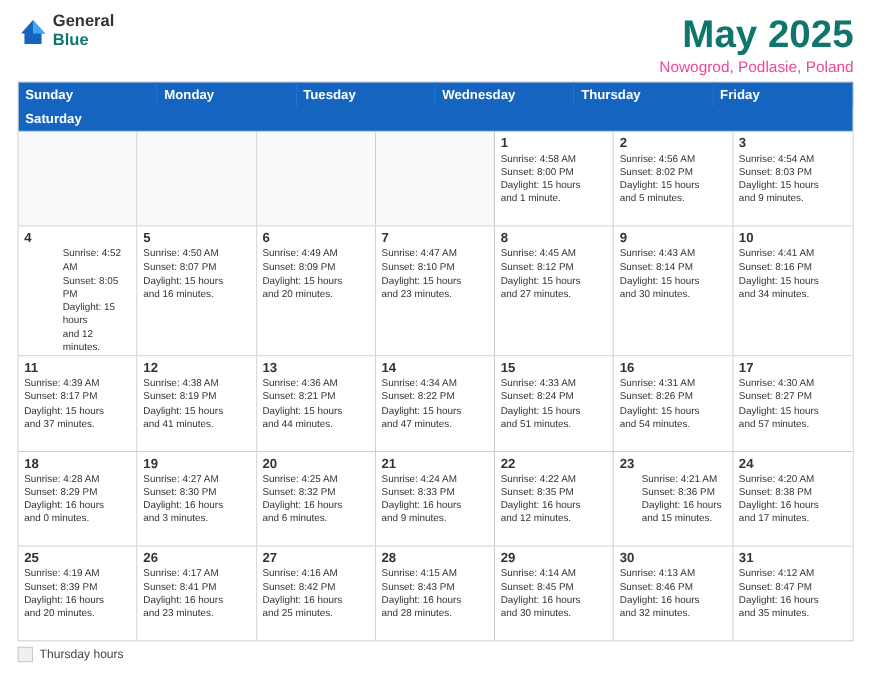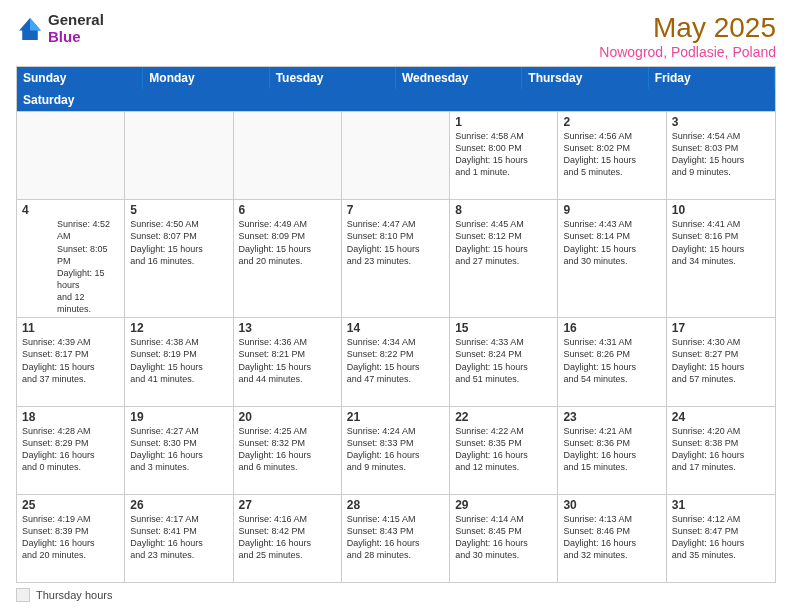--- a/index.html
+++ b/index.html
@@ -27,32 +27,32 @@
       display: flex;
       align-items: center;
       gap: 4px;
     }
     .logo-text {
       font-size: 15px;
       font-weight: bold;
       line-height: 1.1;
     }
     .logo-general { color: #333; }
-    .logo-blue { color: #a21caf; }
+    .logo-blue { color: #0f766e; }
     .logo-icon {
       width: 28px;
       height: 28px;
     }
     .title-block {
       text-align: right;
     }
     .month-year {
-      font-size: 28px;
-      font-weight: normal;
-      color: #a16207;
+      font-size: 35px;
+      font-weight: bold;
+      color: #0f766e;
     }
     .location {
       font-size: 14px;
       color: #ec4899;
     }
     .calendar {
       flex: 1;
       display: flex;
       flex-direction: column;
       border: 1px solid #ccc;
@@ -313,21 +313,21 @@
           </div>
           <div class="cal-cell">
             <span class="day-num">22</span>
             <div class="cell-text" style="white-space: pre-line;">Sunrise: 4:22 AM
 Sunset: 8:35 PM
 Daylight: 16 hours
 and 12 minutes.</div>
           </div>
           <div class="cal-cell">
             <span class="day-num">23</span>
-            <div class="cell-text" style="white-space: pre-line;">Sunrise: 4:21 AM
+            <div class="cell-text" style="white-space: pre-line; margin-left: 20px;">Sunrise: 4:21 AM
 Sunset: 8:36 PM
 Daylight: 16 hours
 and 15 minutes.</div>
           </div>
           <div class="cal-cell">
             <span class="day-num">24</span>
             <div class="cell-text" style="white-space: pre-line;">Sunrise: 4:20 AM
 Sunset: 8:38 PM
 Daylight: 16 hours
 and 17 minutes.</div>

